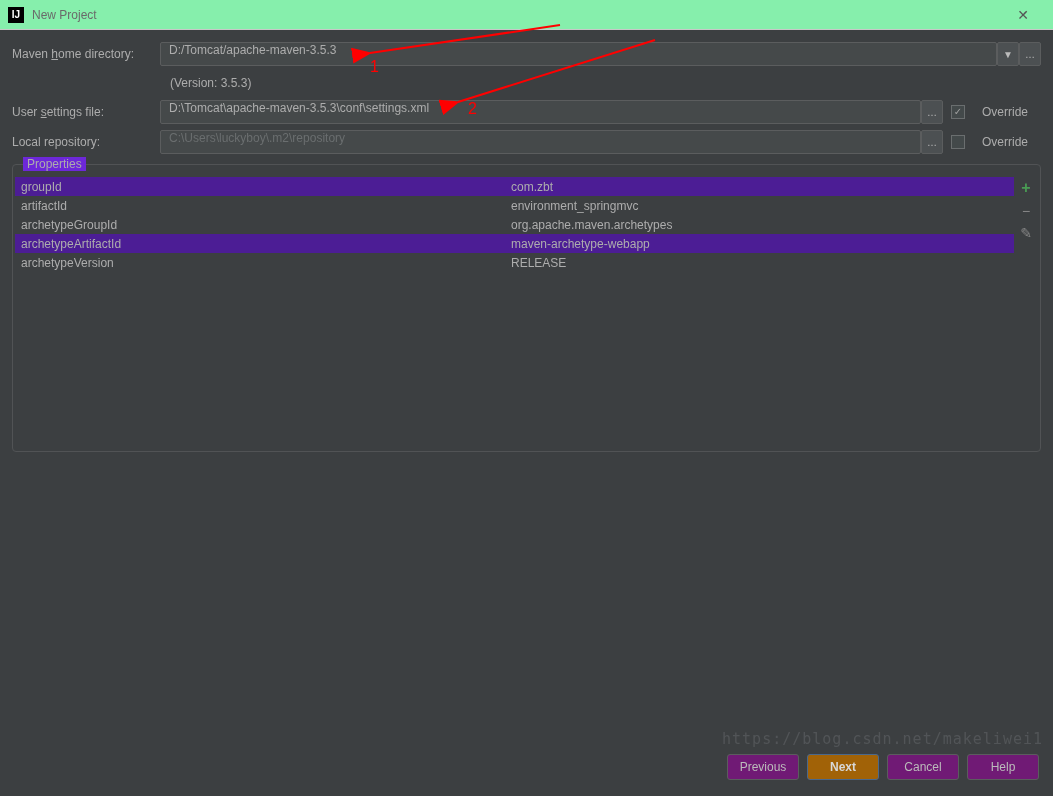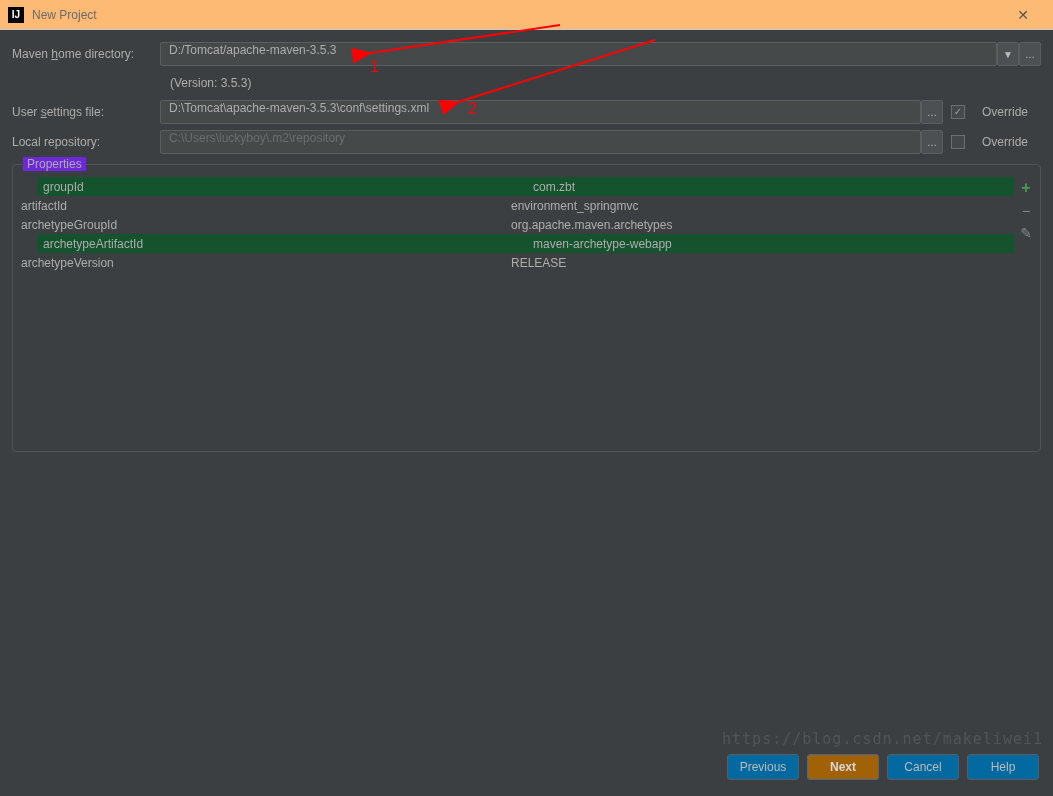--- a/index.html
+++ b/index.html
@@ -3,21 +3,21 @@
   <meta charset="utf-8">
   <style>
     * { box-sizing: border-box; margin: 0; padding: 0; }
     body {
       width: 1053px; height: 796px;
       background: #3c3f41; color: #bbbbbb;
       font-family: "Segoe UI", Arial, sans-serif; font-size: 12px;
       overflow: hidden; position: relative;
     }
     .titlebar {
-      height: 30px; background: #fdba74;
+      height: 30px; background: #86efac;
       display: flex; align-items: center; padding: 0 8px;
       border-bottom: 1px solid #c8c8c8;
     }
     .titlebar-icon {
       width: 16px; height: 16px; background: #000; color: #fff;
       display: flex; align-items: center; justify-content: center;
       font-size: 10px; font-weight: bold; margin-right: 8px;
     }
     .titlebar-title { color: #6a6a6a; font-size: 12px; flex: 1; }
     .titlebar-close {
@@ -68,36 +68,36 @@
       position: absolute; top: -8px; left: 10px; background: #6d28d9;
       padding: 0 4px; color: #adadad; font-size: 12px;
     }
     .properties-table {
       flex: 1;
     }
     .prop-row {
       display: flex; height: 19px; align-items: center;
       padding: 0 6px;
     }
-    .prop-row.alt { background: #14532d; margin-left: 22px; }
+    .prop-row.alt { background: #4c1d95; }
     .prop-key { width: 490px; color: #adadad; font-size: 12px; }
     .prop-val { flex: 1; color: #adadad; font-size: 12px; }
     .side-icons {
       width: 24px; display: flex; flex-direction: column;
       align-items: center; gap: 6px; padding-top: 2px;
     }
     .side-icon { color: #888; cursor: pointer; font-size: 14px; }
     .side-icon.plus { color: #499c54; font-weight: bold; font-size:16px; }
     .properties-body { height: 272px; display:flex; }
     .footer {
       position: absolute; bottom: 16px; right: 14px;
       display: flex; gap: 8px;
     }
     .btn {
-      min-width: 72px; height: 26px; background: #0369a1;
+      min-width: 72px; height: 26px; background: #701a75;
       border: 1px solid #5b5d5e; border-radius: 3px;
       color: #bbbbbb; display: flex; align-items: center;
       justify-content: center; font-size: 12px; cursor: pointer;
     }
     .btn.primary {
       background: #a16207; border-color: #4a688c; color: #d8d8d8;
       font-weight: bold;
     }
     .annotation {
       position: absolute; pointer-events: none; z-index: 100;

